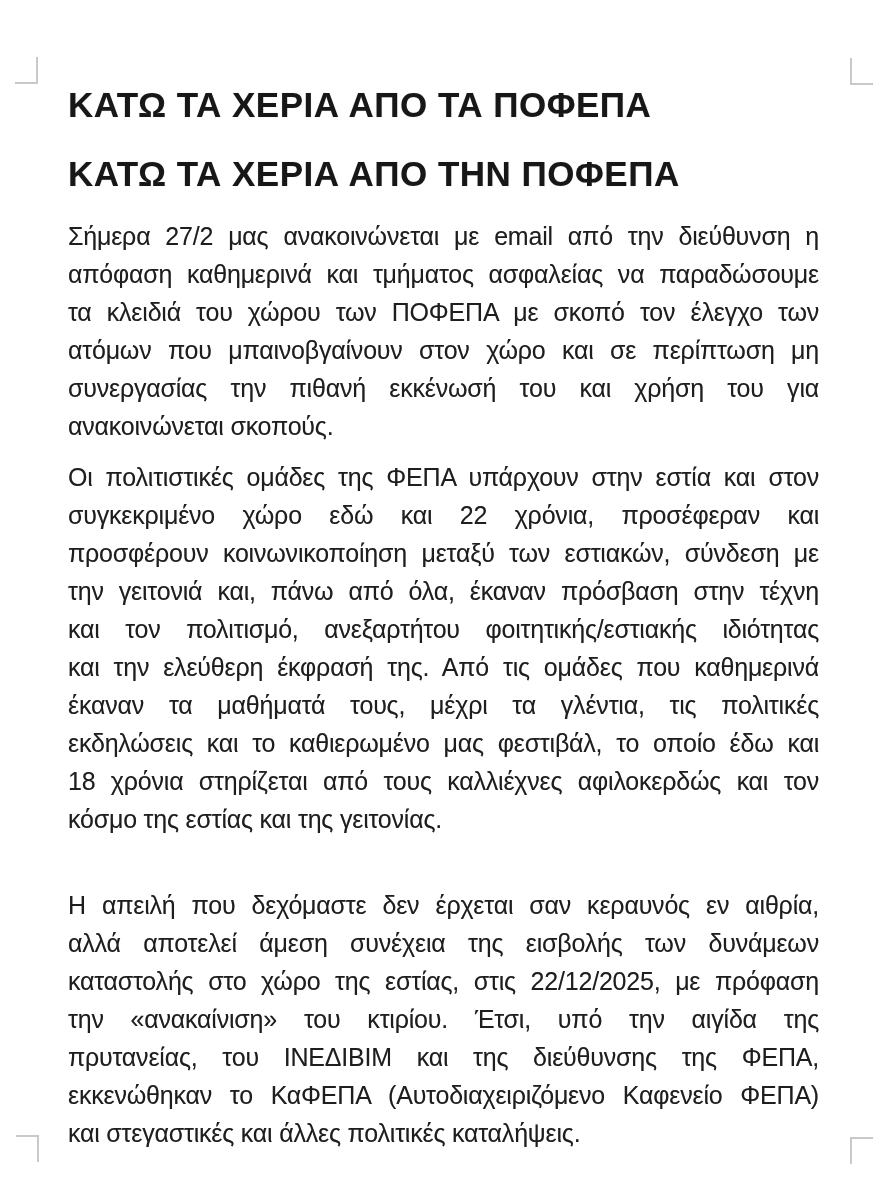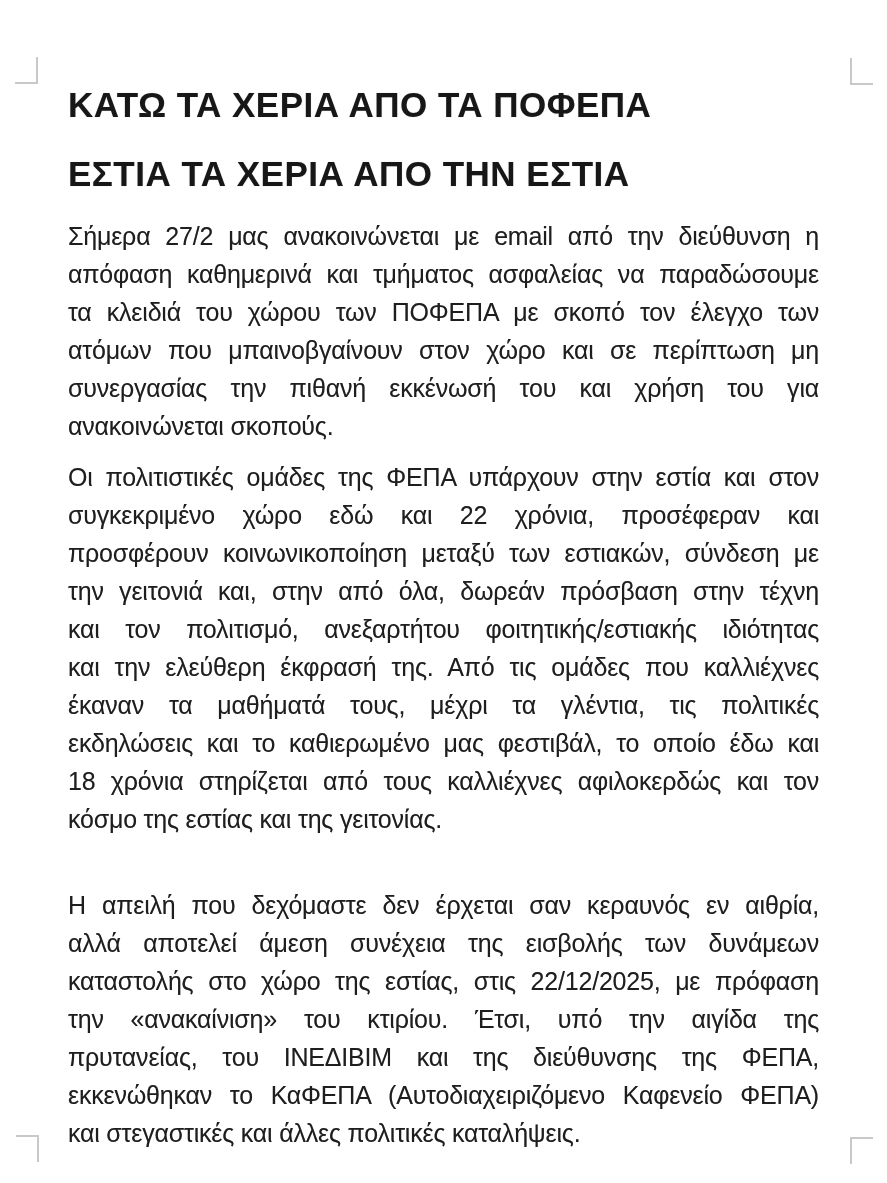--- a/index.html
+++ b/index.html
@@ -56,37 +56,37 @@
 </head>
 <body>
 
 <div class="corner tl"></div>
 <div class="corner tr"></div>
 <div class="corner bl"></div>
 <div class="corner br"></div>
 
 <main class="doc">
   <h1 class="title first">ΚΑΤΩ ΤΑ ΧΕΡΙΑ ΑΠΟ ΤΑ ΠΟΦΕΠΑ</h1>
-  <h1 class="title second">ΕΣΤΙΑ ΤΑ ΧΕΡΙΑ ΑΠΟ ΤΗΝ ΕΣΤΙΑ</h1>
+  <h1 class="title second">ΚΑΤΩ ΤΑ ΧΕΡΙΑ ΑΠΟ ΤΗΝ ΠΟΦΕΠΑ</h1>
   <div class="body-text">
       <div class="paragraph">
         <div class="line">Σήμερα 27/2 μας ανακοινώνεται με email από την διεύθυνση η</div>
         <div class="line">απόφαση καθημερινά και τμήματος ασφαλείας να παραδώσουμε</div>
         <div class="line">τα κλειδιά του χώρου των ΠΟΦΕΠΑ με σκοπό τον έλεγχο των</div>
         <div class="line">ατόμων που μπαινοβγαίνουν στον χώρο και σε περίπτωση μη</div>
         <div class="line">συνεργασίας την πιθανή εκκένωσή του και χρήση του για</div>
         <div class="line last">ανακοινώνεται σκοπούς.</div>
       </div>
       <div class="paragraph">
         <div class="line">Οι πολιτιστικές ομάδες της ΦΕΠΑ υπάρχουν στην εστία και στον</div>
         <div class="line">συγκεκριμένο χώρο εδώ και 22 χρόνια, προσέφεραν και</div>
         <div class="line">προσφέρουν κοινωνικοποίηση μεταξύ των εστιακών, σύνδεση με</div>
-        <div class="line">την γειτονιά και, στην από όλα, δωρεάν πρόσβαση στην τέχνη</div>
+        <div class="line">την γειτονιά και, πάνω από όλα, έκαναν πρόσβαση στην τέχνη</div>
         <div class="line">και τον πολιτισμό, ανεξαρτήτου φοιτητικής/εστιακής ιδιότητας</div>
-        <div class="line">και την ελεύθερη έκφρασή της. Από τις ομάδες που καλλιέχνες</div>
+        <div class="line">και την ελεύθερη έκφρασή της. Από τις ομάδες που καθημερινά</div>
         <div class="line">έκαναν τα μαθήματά τους, μέχρι τα γλέντια, τις πολιτικές</div>
         <div class="line">εκδηλώσεις και το καθιερωμένο μας φεστιβάλ, το οποίο έδω και</div>
         <div class="line">18 χρόνια στηρίζεται από τους καλλιέχνες αφιλοκερδώς και τον</div>
         <div class="line last">κόσμο της εστίας και της γειτονίας.</div>
       </div>
       <div class="paragraph">
         <div class="line">Η απειλή που δεχόμαστε δεν έρχεται σαν κεραυνός εν αιθρία,</div>
         <div class="line">αλλά αποτελεί άμεση συνέχεια της εισβολής των δυνάμεων</div>
         <div class="line">καταστολής στο χώρο της εστίας, στις 22/12/2025, με πρόφαση</div>
         <div class="line">την «ανακαίνιση» του κτιρίου. Έτσι, υπό την αιγίδα της</div>

